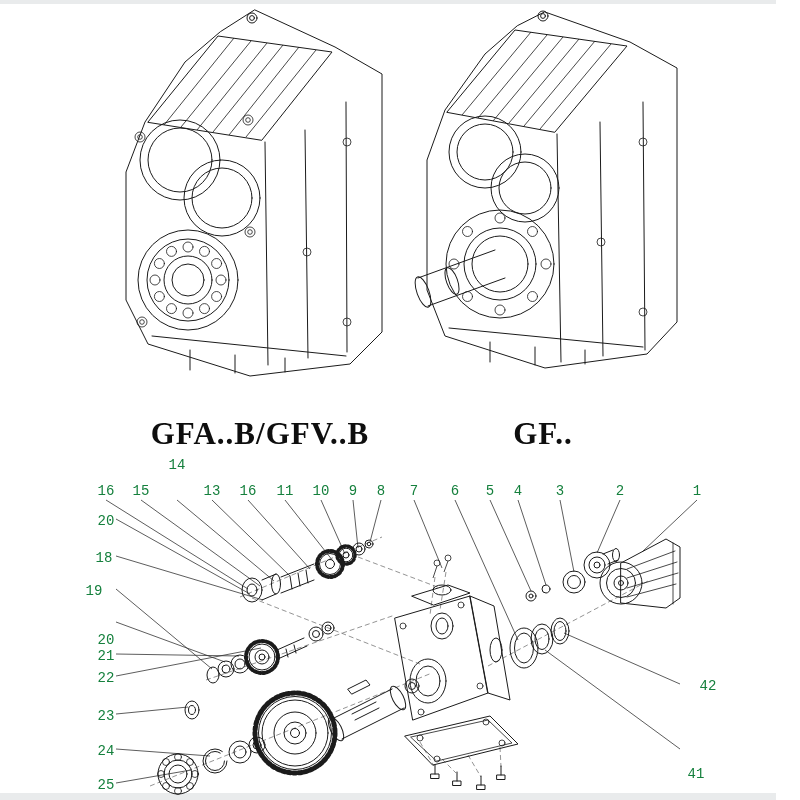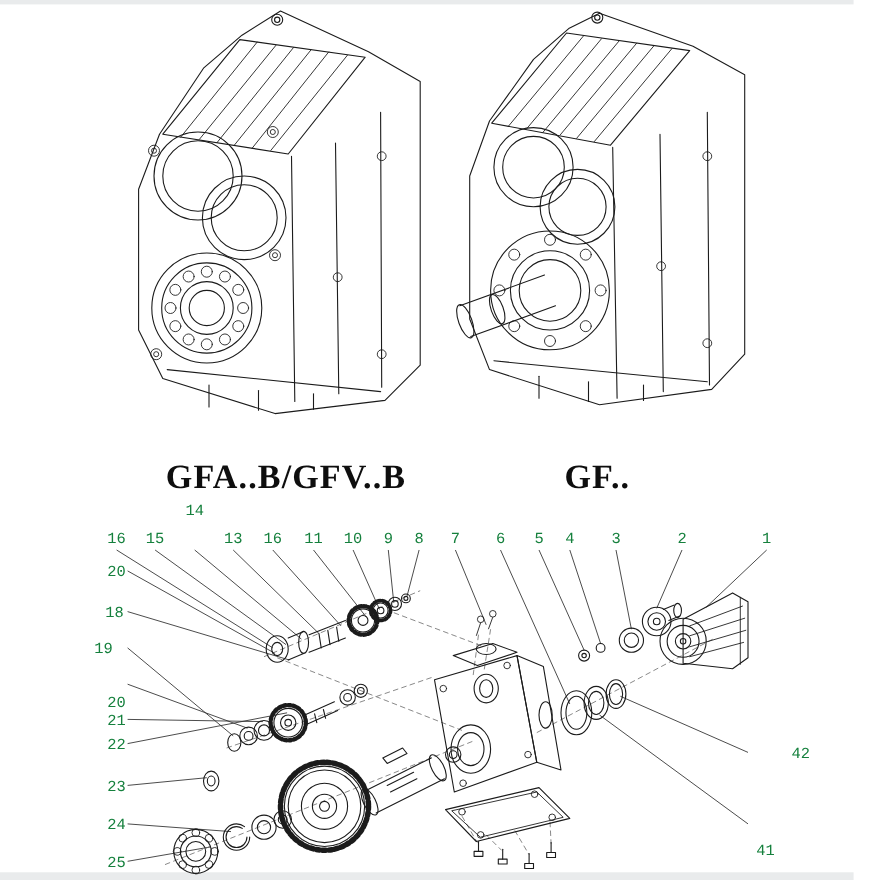--- a/index.html
+++ b/index.html
@@ -378,16 +378,16 @@
   <div class="part-num" style="left:106px;top:521px">20</div>
   <div class="part-num" style="left:104px;top:558px">18</div>
   <div class="part-num" style="left:94px;top:591px">19</div>
   <div class="part-num" style="left:106px;top:640px">20</div>
   <div class="part-num" style="left:106px;top:656px">21</div>
   <div class="part-num" style="left:106px;top:678px">22</div>
   <div class="part-num" style="left:106px;top:716px">23</div>
   <div class="part-num" style="left:106px;top:751px">24</div>
   <div class="part-num" style="left:106px;top:785px">25</div>
 
-  <div class="part-num" style="left:728px;top:686px">42</div>
+  <div class="part-num" style="left:708px;top:686px">42</div>
   <div class="part-num" style="left:696px;top:774px">41</div>
 
 </div>
 
 </body></html>

